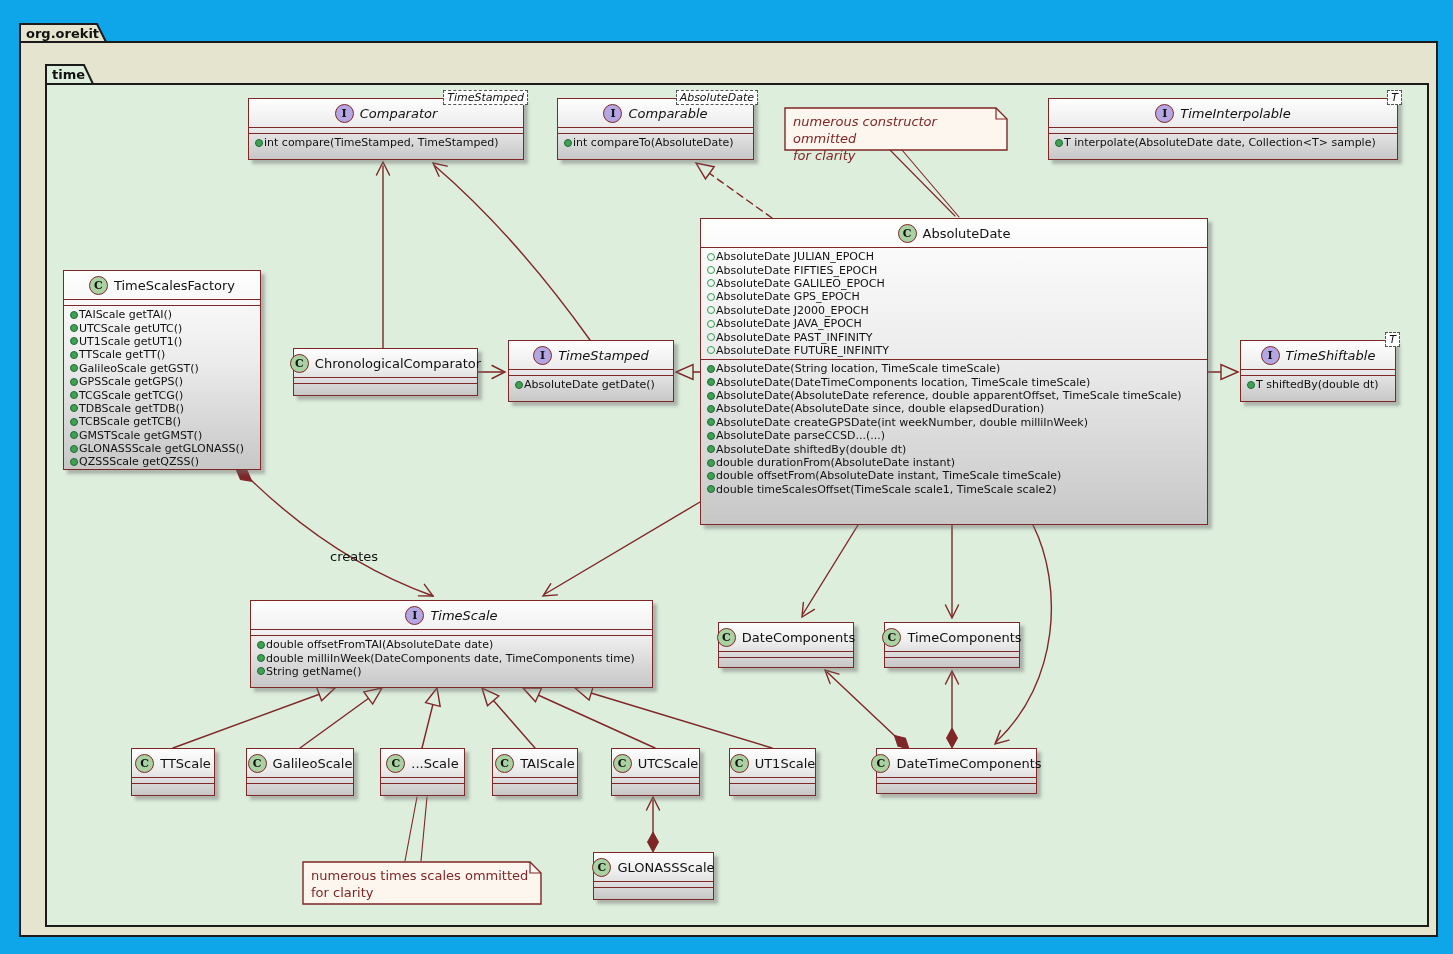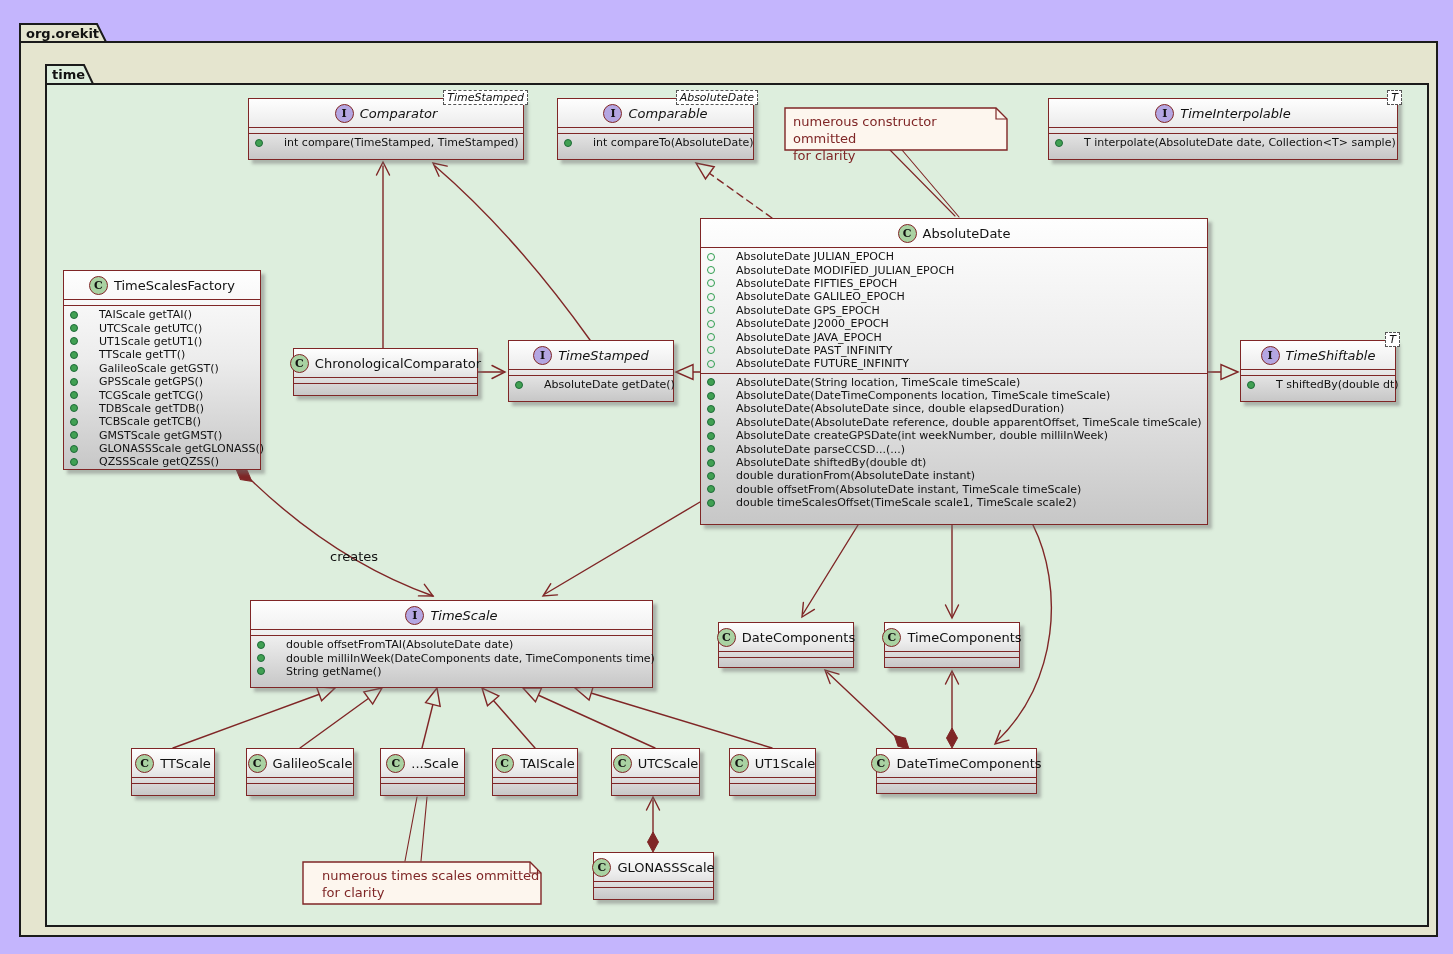--- a/index.html
+++ b/index.html
@@ -1,16 +1,16 @@
 <!DOCTYPE html>
 <html><head>
 <meta charset="utf-8">
 <style>
   html,body{margin:0;padding:0;background:#ffffff;}
-  #canvas{position:relative;width:1453px;height:954px;background:#c4b5fd;
+  #canvas{position:relative;width:1453px;height:954px;background:#0ea5e9;
           font-family:"DejaVu Sans","Liberation Sans",sans-serif;overflow:hidden;}
   #edges{position:absolute;left:0;top:0;z-index:1;}
   .frame-label{position:absolute;z-index:2;font-weight:bold;font-size:13px;color:#111;}
   .uml-box{position:absolute;z-index:3;display:flex;flex-direction:column;box-sizing:border-box;
            background:linear-gradient(180deg,#fefefe 0%,#ececec 45%,#c7c7c7 100%);
            border:1.5px solid #7f2626;box-shadow:4px 4px 3px rgba(110,110,110,.45);}
   .uml-title{position:relative;flex:0 0 auto;display:flex;align-items:center;justify-content:center;
              gap:6px;padding:3px 8px;border-bottom:1px solid #7f2626;min-height:22px;}
   .uml-name{font-size:13px;color:#111;white-space:nowrap;}
   .uml-box.iface .uml-name{font-style:italic;}
@@ -18,21 +18,21 @@
         display:flex;align-items:center;justify-content:center;
         font-family:"DejaVu Serif","Liberation Serif",serif;font-weight:bold;font-size:11px;color:#111;}
   .circ.c{background:#a9d2a2;}
   .circ.i{background:#b4a6e2;}
   .gtag{position:absolute;top:-9px;right:-5px;background:#ffffff;border:1px dashed #555;
         font-style:italic;font-size:11px;line-height:13px;padding:0 3px;color:#111;white-space:nowrap;}
   .uml-sec{flex:0 0 auto;padding:2px 0;}
   .uml-sec.bordered{border-bottom:1px solid #7f2626;}
   .uml-sec.empty{min-height:5px;padding:0;}
   .uml-sec.grow{flex:1 1 auto;}
-  .mrow{display:flex;align-items:center;gap:21px;padding:0 6px;height:13.4px;white-space:nowrap;}
+  .mrow{display:flex;align-items:center;gap:1px;padding:0 6px;height:13.4px;white-space:nowrap;}
   .mtext{font-size:11px;color:#111;}
   .bullet-m{flex:0 0 auto;width:8px;height:8px;border-radius:50%;background:#41a053;border:1px solid #1e6b38;box-sizing:border-box;}
   .bullet-f{flex:0 0 auto;width:8px;height:8px;border-radius:50%;border:1.5px solid #2f9e4f;background:transparent;box-sizing:border-box;}
   .note-text{position:absolute;z-index:3;color:#7f2626;font-size:13px;line-height:17px;padding:5px 8px;box-sizing:border-box;}
   .edge-label{position:absolute;z-index:3;font-size:13px;color:#111;}
 </style>
 </head>
 <body>
 
 <div id="canvas">
@@ -87,25 +87,25 @@
       <polygon points="0,0 -17,-7.5 -17,7.5" fill="#ddeedd" stroke="#7f2626" stroke-width="1.4" transform="translate(575,688) rotate(-163)"></polygon>
       <path d="M890,150 L955,216 M902,150 L959,217" fill="none" stroke="#7f2626" stroke-width="1.1" stroke-linecap="round"></path>
       <path d="M417,797 L405,861 M427,797 L421,861" fill="none" stroke="#7f2626" stroke-width="1.1" stroke-linecap="round"></path>
       <path d="M785,108 L996,108 L1007,119 L1007,150 L785,150 Z" fill="#fdf6ee" stroke="#7f2626" stroke-width="1.4"></path>
       <path d="M996,108 L996,119 L1007,119" fill="none" stroke="#7f2626" stroke-width="1.2"></path>
       <path d="M303,862 L530,862 L541,873 L541,904 L303,904 Z" fill="#fdf6ee" stroke="#7f2626" stroke-width="1.4"></path>
       <path d="M530,862 L530,873 L541,873" fill="none" stroke="#7f2626" stroke-width="1.2"></path>
     </svg>
 <div class="frame-label" style="left: 26px; top: 26px;">org.orekit</div>
     <div class="frame-label" style="left: 52px; top: 67px; text-align: center;">time</div>
-    <div class="note-text" style="left: 785px; top: 108px; width: 208px;">
+    <div class="note-text" style="left: 785px; top: 108px; width: 208px; font-style: italic;">
       <div>numerous constructor ommitted</div>
       <div>for clarity</div>
     </div>
-    <div class="note-text" style="left: 303px; top: 862px; width: 256px; margin-left: 11px;">
+    <div class="note-text" style="left: 303px; top: 862px; width: 256px;">
       <div>numerous times scales ommitted</div>
       <div>for clarity</div>
     </div>
     <div class="edge-label" style="left: 330px; top: 549px;">creates</div>
     <div class="uml-box iface" style="left: 248px; top: 98px; width: 276px; height: 62px;">
       <div class="uml-title">
         <div class="circ i">I</div>
         <div class="uml-name">Comparator</div>
         <div class="gtag">TimeStamped</div>
       </div>
@@ -150,24 +150,20 @@
         <div class="circ c">C</div>
         <div class="uml-name">AbsoluteDate</div>
       </div>
       <div class="uml-sec bordered">
         <div class="mrow">
           <div class="bullet-f"></div>
           <div class="mtext">AbsoluteDate JULIAN_EPOCH</div>
         </div>
         <div class="mrow">
           <div class="bullet-f"></div>
-          <div class="mtext">AbsoluteDate MODIFIED_JULIAN_EPOCH</div>
-        </div>
-        <div class="mrow">
-          <div class="bullet-f"></div>
           <div class="mtext">AbsoluteDate FIFTIES_EPOCH</div>
         </div>
         <div class="mrow">
           <div class="bullet-f"></div>
           <div class="mtext">AbsoluteDate GALILEO_EPOCH</div>
         </div>
         <div class="mrow">
           <div class="bullet-f"></div>
           <div class="mtext">AbsoluteDate GPS_EPOCH</div>
         </div>
@@ -192,25 +188,25 @@
         <div class="mrow">
           <div class="bullet-m"></div>
           <div class="mtext">AbsoluteDate(String location, TimeScale timeScale)</div>
         </div>
         <div class="mrow">
           <div class="bullet-m"></div>
           <div class="mtext">AbsoluteDate(DateTimeComponents location, TimeScale timeScale)</div>
         </div>
         <div class="mrow">
           <div class="bullet-m"></div>
+          <div class="mtext">AbsoluteDate(AbsoluteDate reference, double apparentOffset, TimeScale timeScale)</div>
+        </div>
+        <div class="mrow">
+          <div class="bullet-m"></div>
           <div class="mtext">AbsoluteDate(AbsoluteDate since, double elapsedDuration)</div>
-        </div>
-        <div class="mrow">
-          <div class="bullet-m"></div>
-          <div class="mtext">AbsoluteDate(AbsoluteDate reference, double apparentOffset, TimeScale timeScale)</div>
         </div>
         <div class="mrow">
           <div class="bullet-m"></div>
           <div class="mtext">AbsoluteDate createGPSDate(int weekNumber, double milliInWeek)</div>
         </div>
         <div class="mrow">
           <div class="bullet-m"></div>
           <div class="mtext">AbsoluteDate parseCCSD...(...)</div>
         </div>
         <div class="mrow">

